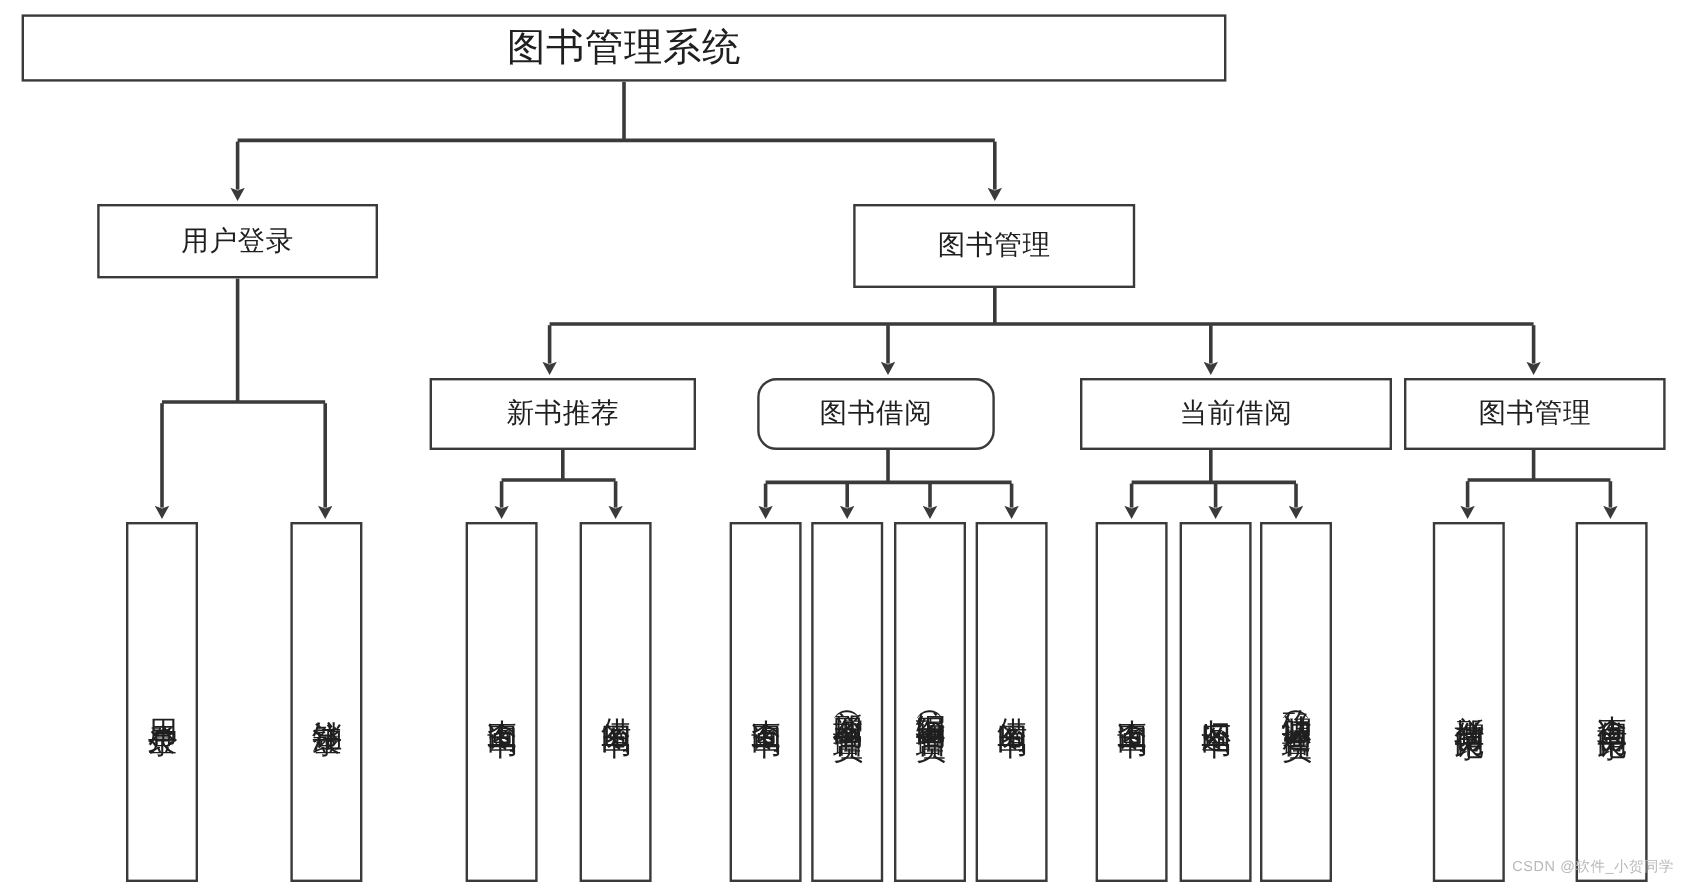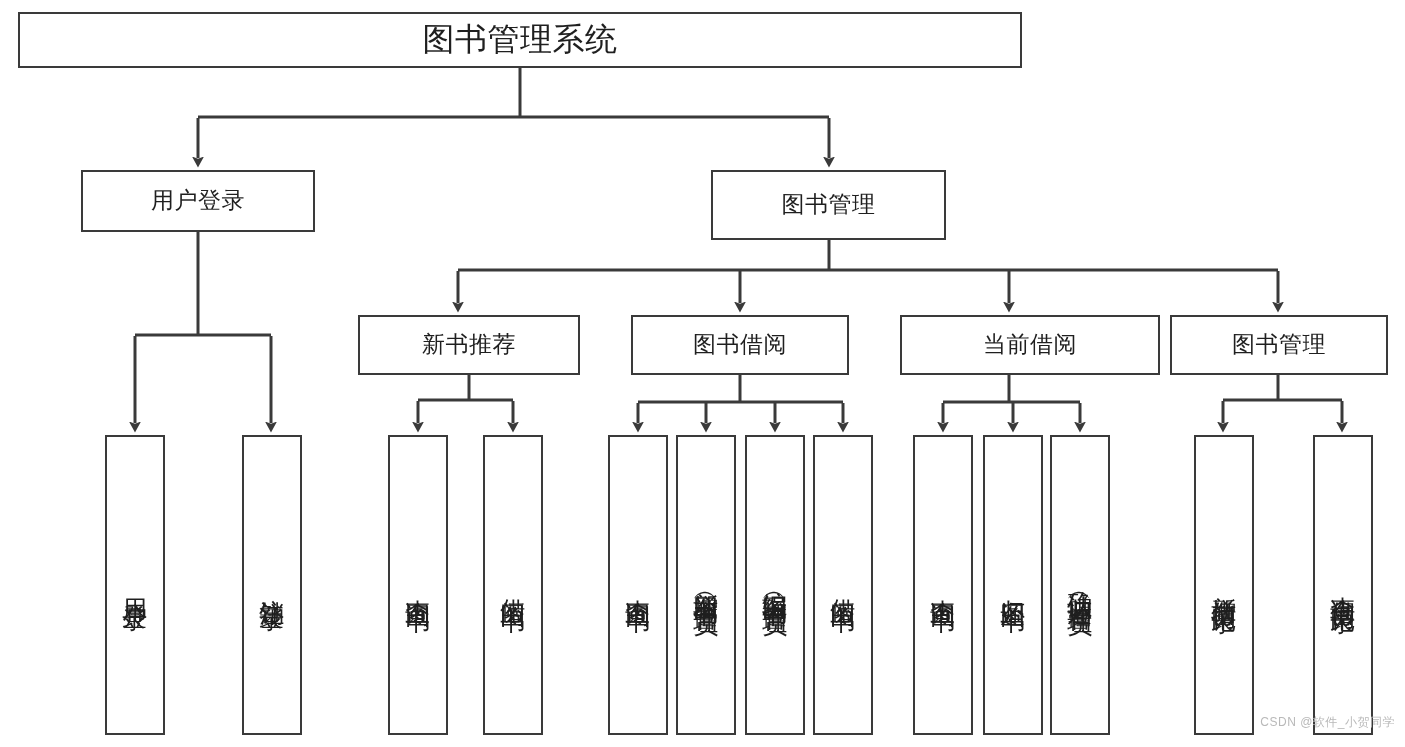--- a/index.html
+++ b/index.html
@@ -140,21 +140,21 @@
   <div class="node h" style="left:81px;top:170px;width:234px;height:62px;">
     <span class="label">用户登录</span>
   </div>
   <div class="node h" style="left:711px;top:170px;width:235px;height:70px;">
     <span class="label">图书管理</span>
   </div>
 
   <div class="node h" style="left:358px;top:315px;width:222px;height:60px;text-align:right;">
     <span class="label">新书推荐</span>
   </div>
-  <div class="node h" style="left:631px;top:315px;width:218px;height:60px;">
+  <div class="node h" style="left:631px;top:315px;width:198px;height:60px;border-radius:16px;">
     <span class="label">图书借阅</span>
   </div>
   <div class="node h" style="left:900px;top:315px;width:260px;height:60px;">
     <span class="label">当前借阅</span>
   </div>
   <div class="node h" style="left:1170px;top:315px;width:218px;height:60px;">
     <span class="label">图书管理</span>
   </div>
 
   <div class="node v" style="left:105px;top:435px;width:60px;height:300px;">

